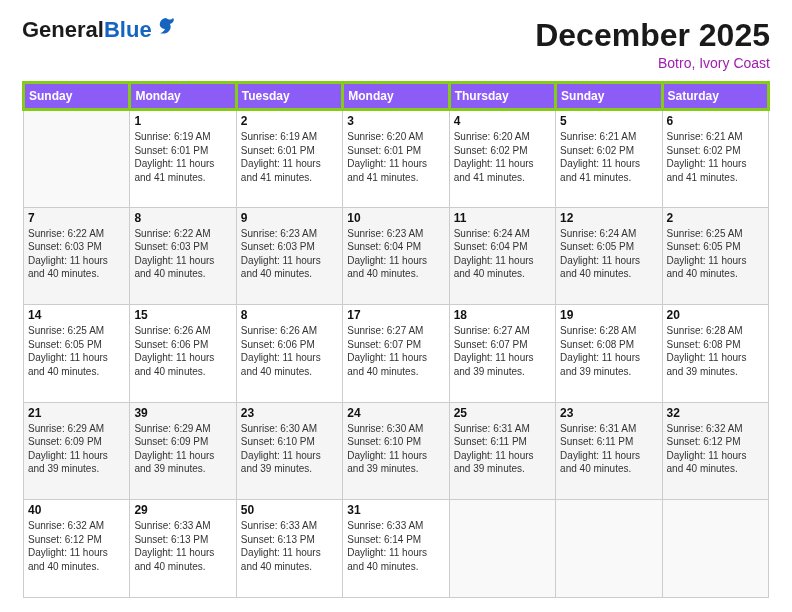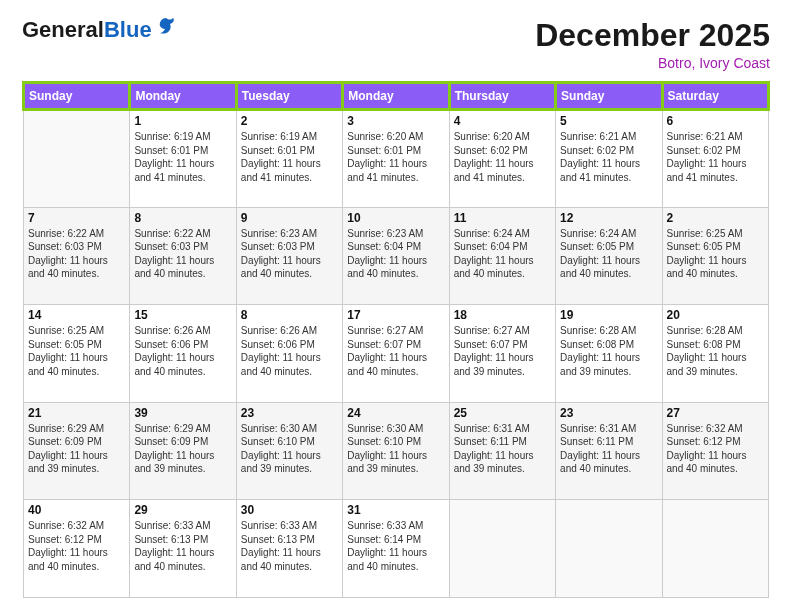--- a/index.html
+++ b/index.html
@@ -314,21 +314,21 @@
 and 39 minutes.</div>
           </td>
           <td>
             <span class="day-num">23</span>
             <div class="day-info" style="white-space: pre-wrap;">Sunrise: 6:31 AM
 Sunset: 6:11 PM
 Daylight: 11 hours
 and 40 minutes.</div>
           </td>
           <td>
-            <span class="day-num">27</span>
+            <span class="day-num">32</span>
             <div class="day-info" style="white-space: pre-wrap;">Sunrise: 6:32 AM
 Sunset: 6:12 PM
 Daylight: 11 hours
 and 40 minutes.</div>
           </td>
         </tr>
         <tr>
           <td>
             <span class="day-num">40</span>
             <div class="day-info" style="white-space: pre-wrap;">Sunrise: 6:32 AM
@@ -337,21 +337,21 @@
 and 40 minutes.</div>
           </td>
           <td>
             <span class="day-num">29</span>
             <div class="day-info" style="white-space: pre-wrap;">Sunrise: 6:33 AM
 Sunset: 6:13 PM
 Daylight: 11 hours
 and 40 minutes.</div>
           </td>
           <td>
-            <span class="day-num">30</span>
+            <span class="day-num">50</span>
             <div class="day-info" style="white-space: pre-wrap;">Sunrise: 6:33 AM
 Sunset: 6:13 PM
 Daylight: 11 hours
 and 40 minutes.</div>
           </td>
           <td>
             <span class="day-num">31</span>
             <div class="day-info" style="white-space: pre-wrap;">Sunrise: 6:33 AM
 Sunset: 6:14 PM
 Daylight: 11 hours

